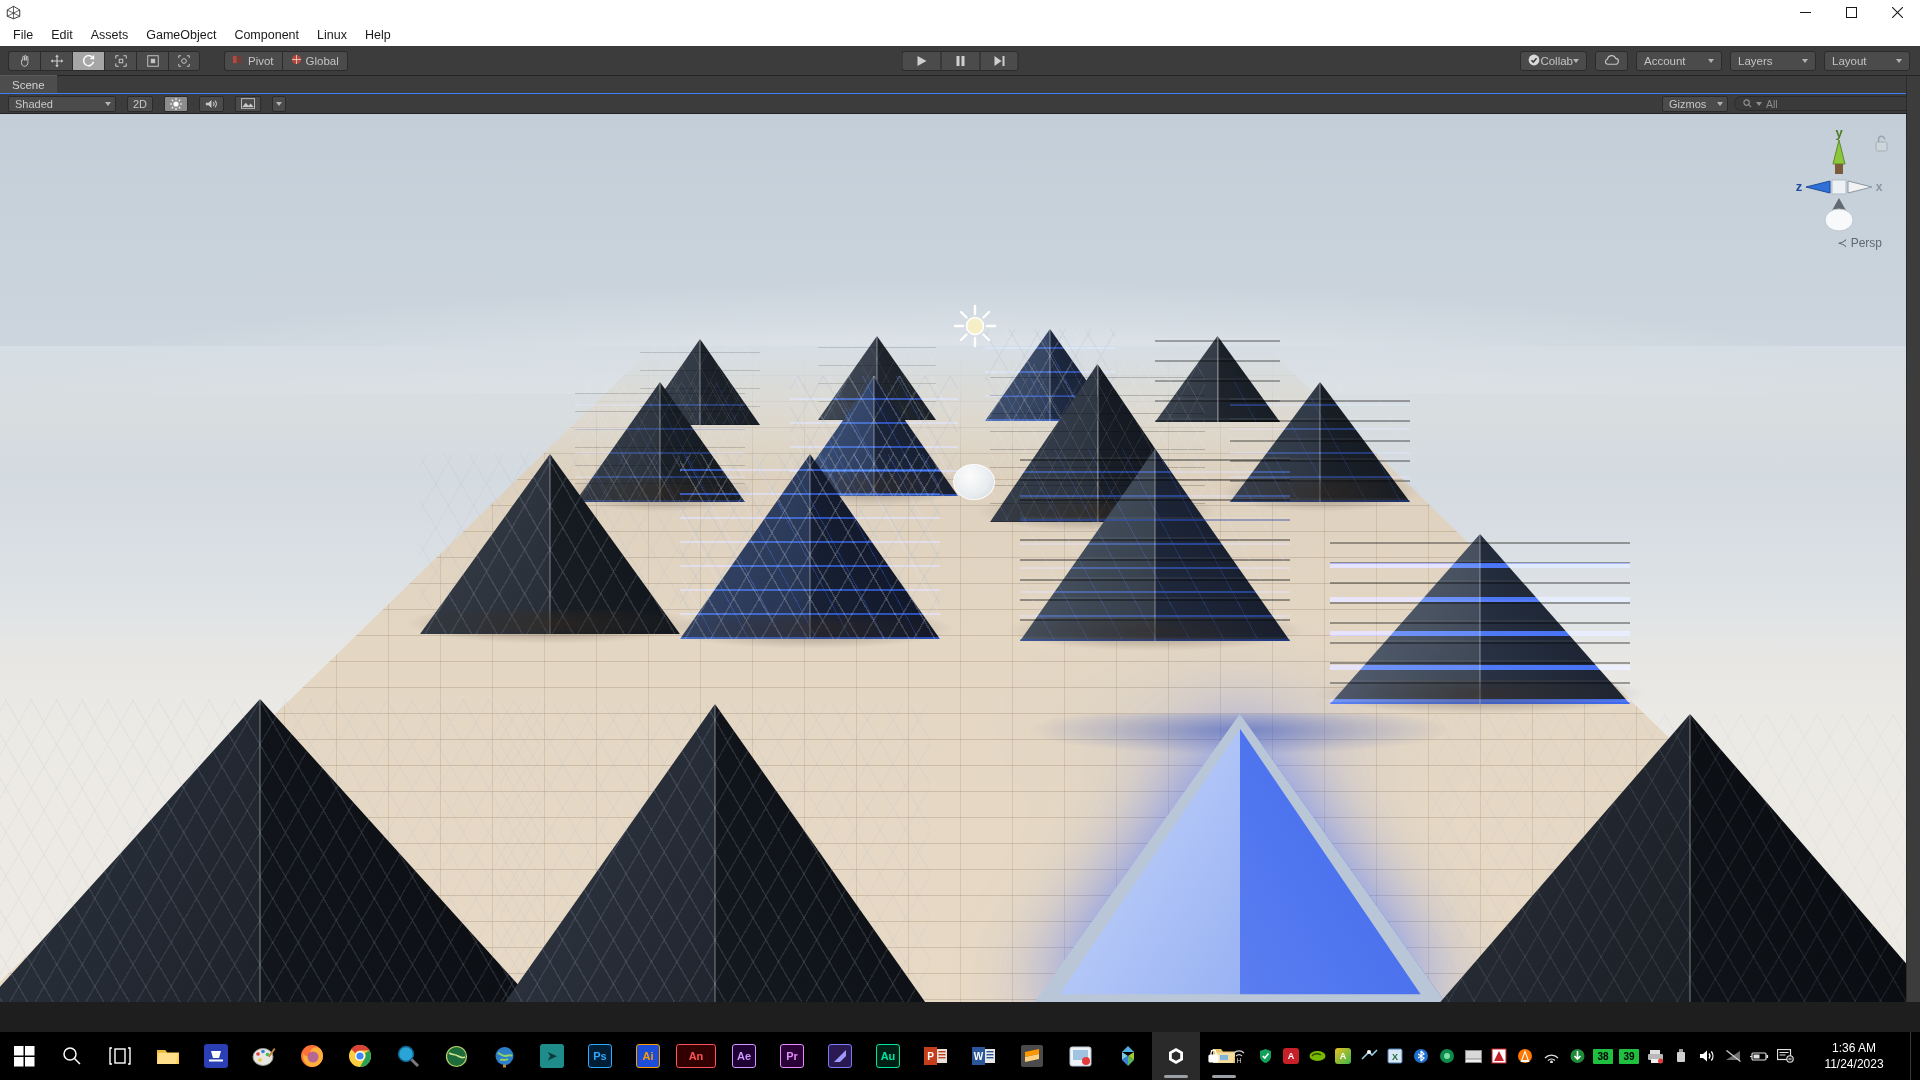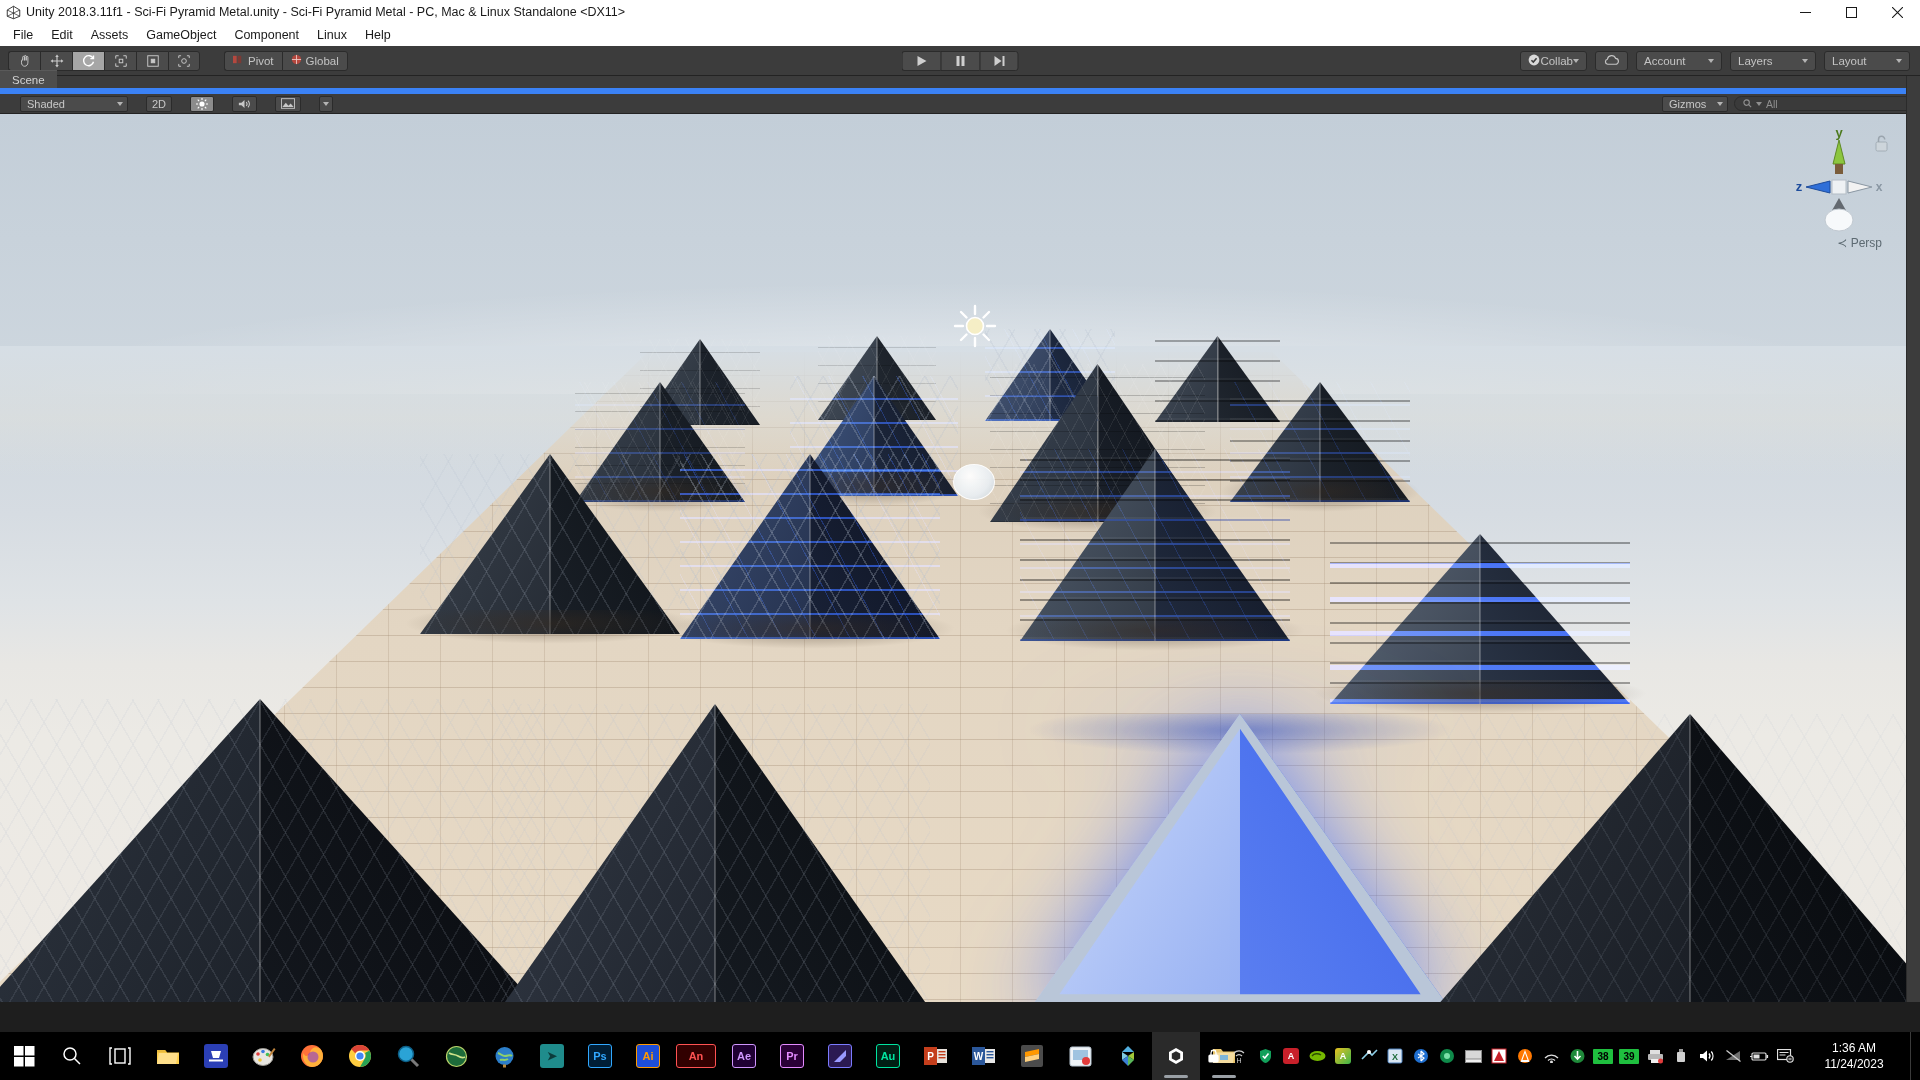--- a/index.html
+++ b/index.html
@@ -71,31 +71,31 @@
     display: flex; align-items: center; padding: 0 7px; gap: 0;
     font-size: 11.5px; color: #c4c4c4;
   }
   .tb-pill.wide { min-width: 86px; justify-content: space-between; }
   .caret { width:0;height:0;border-left:3.5px solid transparent;border-right:3.5px solid transparent;border-top:4px solid #b4b4b4; }
 
   
   .scene-panel { position: absolute; top: 76px; left: 0; width: 1920px; height: 926px; background: #383838; }
   .scene-tabrow {
     height: 18px; background: #3c3c3c; display: flex; align-items: flex-end;
-    position: relative; border-bottom: 6px solid #3b82f6;
+    position: relative; border-bottom: 1px solid #3b82f6;
   }
   .scene-tab {
     height: 18px; padding: 0 12px; background: #4d4d4d;
     display: flex; align-items: center; font-size: 11.5px; color: #d2d2d2;
     border-top: 1px solid #5a5a5a;
   }
   .tabrow-menu { position: absolute; right: 6px; top: 3px; color: #9a9a9a; font-size: 11px; letter-spacing: 1px;}
   .scene-toolbar {
     height: 20px; background: #3c3c3c; display: flex; align-items: center;
-    padding-left: 20px; gap: 18px; position: relative; border-bottom: 1px solid #232323;
+    padding-left: 8px; gap: 11px; position: relative; border-bottom: 1px solid #232323;
   }
   .sc-dd {
     height: 16px; background: #4b4b4b; border: 1px solid #2b2b2b; border-radius: 2px;
     display: flex; align-items: center; justify-content: space-between;
     padding: 0 4px 0 6px; font-size: 11px; color: #c8c8c8; gap: 6px;
   }
   .sc-btn {
     height: 16px; min-width: 22px; padding: 0 5px; background: #4b4b4b;
     border: 1px solid #2b2b2b; border-radius: 2px;
     display: flex; align-items: center; justify-content: center;
@@ -231,21 +231,20 @@
 
 <div id="app">
 
   <div class="titlebar">
     <div class="title-logo">
       <svg width="15" height="15" viewBox="0 0 24 24">
           <path d="M12 2 L22 8 L22 18 L12 22 L2 18 L2 8 Z" fill="none" stroke="#222" stroke-width="1.4"></path>
           <path d="M12 2 L12 22 M2 8 L22 18 M22 8 L2 18" stroke="#222" stroke-width="1.1"></path>
         </svg>
     </div>
-    <div class="title-text">Unity 2018.3.11f1 - Sci-Fi Pyramid Metal.unity - Sci-Fi Pyramid Metal - PC, Mac &amp; Linux Standalone &lt;DX11&gt;</div>
     <div class="win-btns">
       <div class="win-btn">
         <svg width="11" height="11" viewBox="0 0 11 11">
             <rect x="0" y="5" width="11" height="1" fill="#1a1a1a"></rect>
           </svg>
       </div>
       <div class="win-btn">
         <svg width="11" height="11" viewBox="0 0 11 11">
             <rect x="0.5" y="0.5" width="10" height="10" fill="none" stroke="#1a1a1a"></rect>
           </svg>

